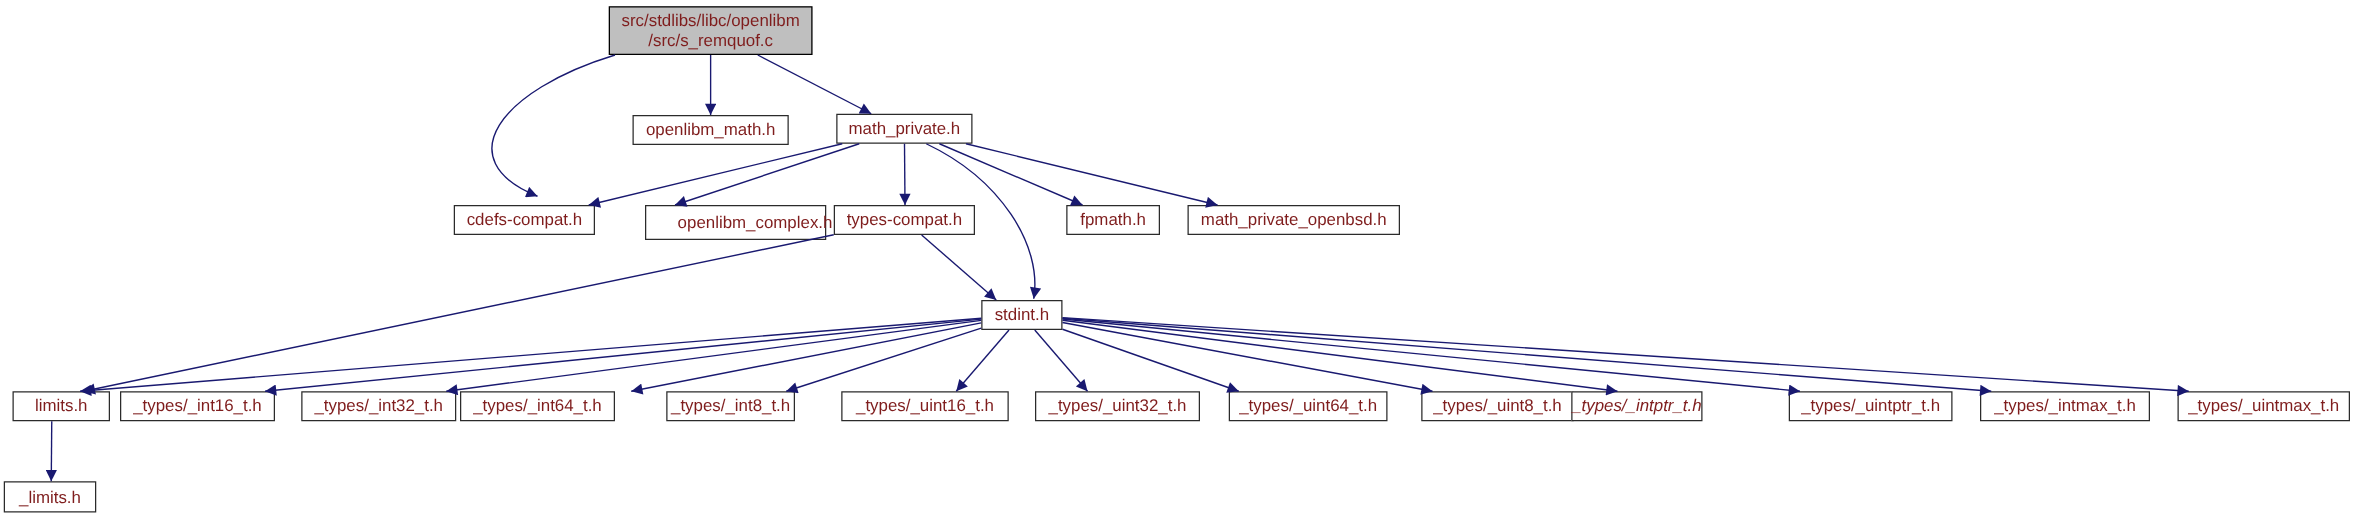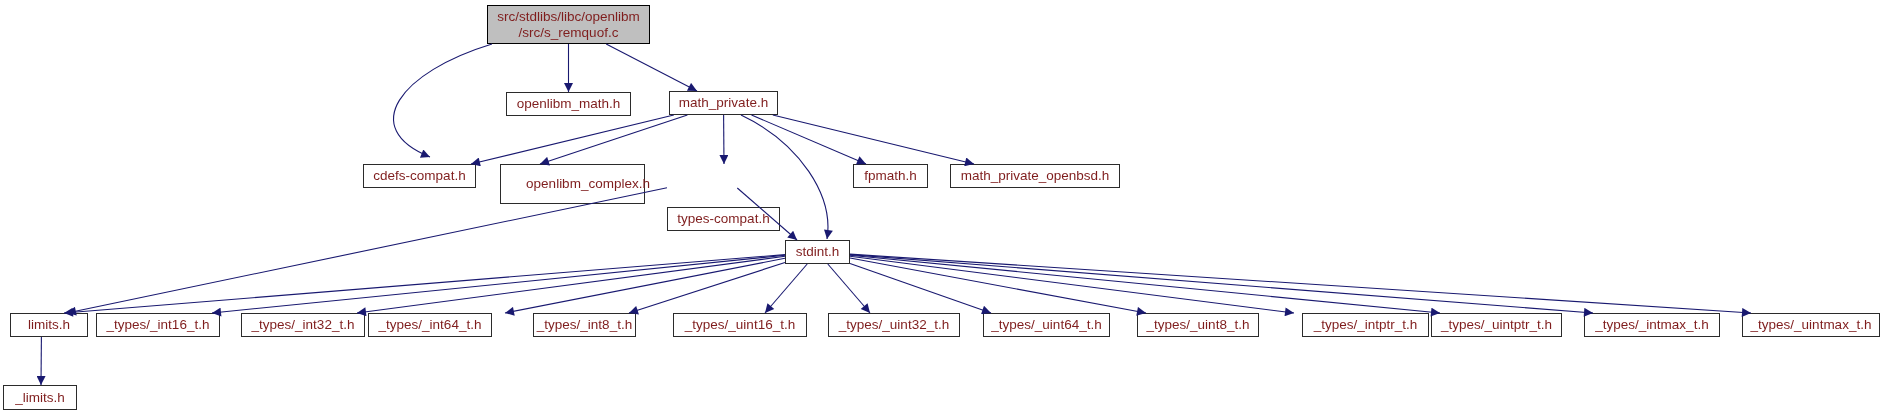--- a/index.html
+++ b/index.html
@@ -69,32 +69,32 @@
         <path d="M850.0,254.1 L1751,313" fill="none" stroke="#191970" stroke-width="1.1" marker-end="url(#arrow)"></path>
         <path d="M41.4,337.0 L41,385" fill="none" stroke="#191970" stroke-width="1.1" marker-end="url(#arrow)"></path>
       </g>
   </svg>
 
 <div class="node root" style="left: 487px; top: 5px; width: 163px; height: 39px;"><span>src/stdlibs/libc/openlibm
 /src/s_remquof.c</span></div>
     <div class="node" style="left: 506px; top: 92px; width: 125px; height: 24px;"><span>openlibm_math.h</span></div>
     <div class="node" style="left: 669px; top: 91px; width: 109px; height: 24px;"><span>math_private.h</span></div>
     <div class="node" style="left: 363px; top: 164px; width: 113px; height: 24px;"><span>cdefs-compat.h</span></div>
-    <div class="node" style="left: 500px; top: 164px; width: 145px; height: 40px; padding-left: 31px;"><span>openlibm_complex.h</span></div>
-    <div class="node" style="left: 667px; top: 164px; width: 113px; height: 24px; margin-top: 43px;"><span>types-compat.h</span></div>
+    <div class="node" style="left: 516px; top: 164px; width: 145px; height: 28px; padding-left: 31px;"><span>openlibm_complex.h</span></div>
+    <div class="node" style="left: 667px; top: 164px; width: 113px; height: 24px;"><span>types-compat.h</span></div>
     <div class="node" style="left: 853px; top: 164px; width: 75px; height: 24px;"><span>fpmath.h</span></div>
     <div class="node" style="left: 950px; top: 164px; width: 170px; height: 24px;"><span>math_private_openbsd.h</span></div>
     <div class="node" style="left: 785px; top: 240px; width: 65px; height: 24px;"><span>stdint.h</span></div>
     <div class="node" style="left: 10px; top: 313px; width: 78px; height: 24px;"><span>limits.h</span></div>
     <div class="node" style="left: 96px; top: 313px; width: 124px; height: 24px;"><span>_types/_int16_t.h</span></div>
     <div class="node" style="left: 241px; top: 313px; width: 124px; height: 24px;"><span>_types/_int32_t.h</span></div>
     <div class="node" style="left: 368px; top: 313px; width: 124px; height: 24px;"><span>_types/_int64_t.h</span></div>
     <div class="node" style="left: 533px; top: 313px; width: 103px; height: 24px;"><span>_types/_int8_t.h</span></div>
     <div class="node" style="left: 673px; top: 313px; width: 134px; height: 24px;"><span>_types/_uint16_t.h</span></div>
     <div class="node" style="left: 828px; top: 313px; width: 132px; height: 24px;"><span>_types/_uint32_t.h</span></div>
     <div class="node" style="left: 983px; top: 313px; width: 127px; height: 24px;"><span>_types/_uint64_t.h</span></div>
     <div class="node" style="left: 1137px; top: 313px; width: 122px; height: 24px;"><span>_types/_uint8_t.h</span></div>
-    <div class="node" style="left: 1302px; top: 313px; width: 127px; height: 24px;"><span>_types/_intptr_t.h</span></div>
+    <div class="node" style="left: 1257px; top: 313px; width: 105px; height: 24px; font-style: italic;"><span>_types/_intptr_t.h</span></div>
     <div class="node" style="left: 1431px; top: 313px; width: 131px; height: 24px;"><span>_types/_uintptr_t.h</span></div>
     <div class="node" style="left: 1584px; top: 313px; width: 136px; height: 24px;"><span>_types/_intmax_t.h</span></div>
     <div class="node" style="left: 1742px; top: 313px; width: 138px; height: 24px;"><span>_types/_uintmax_t.h</span></div>
     <div class="node" style="left: 3px; top: 385px; width: 74px; height: 25px;"><span>_limits.h</span></div>
   </div>
 
 </body></html>

